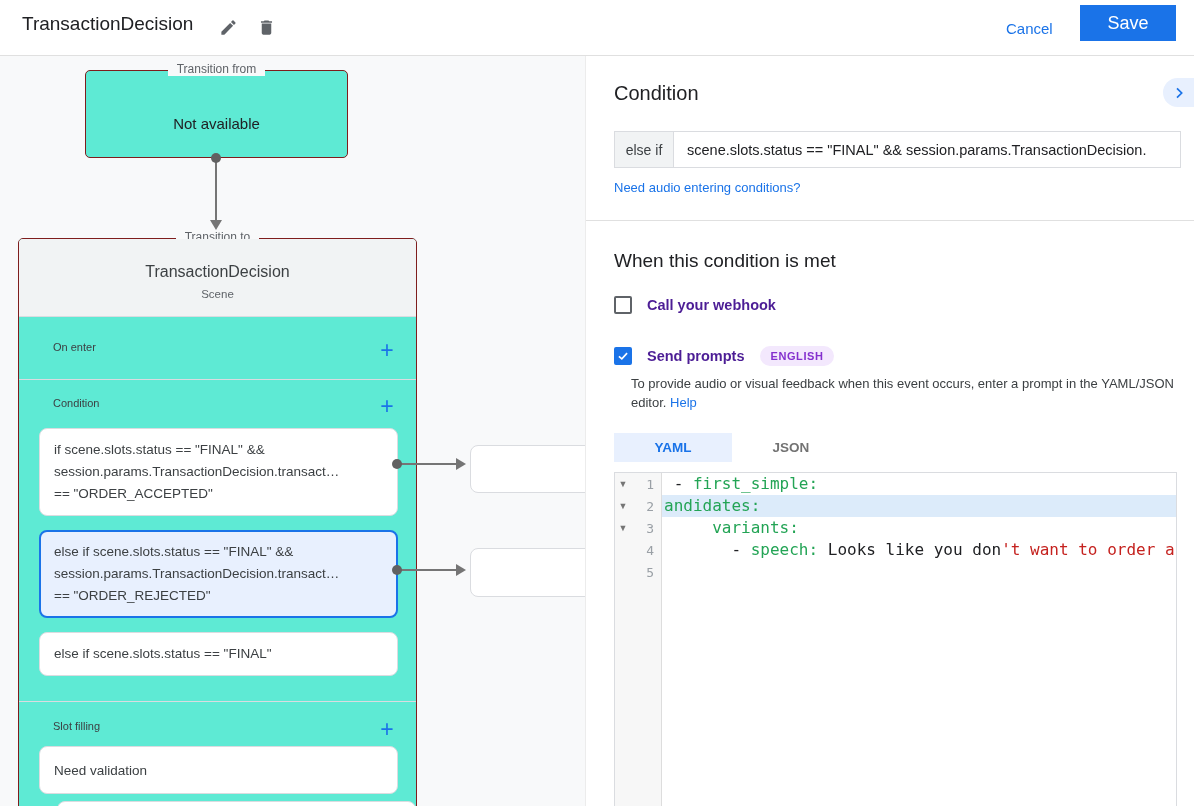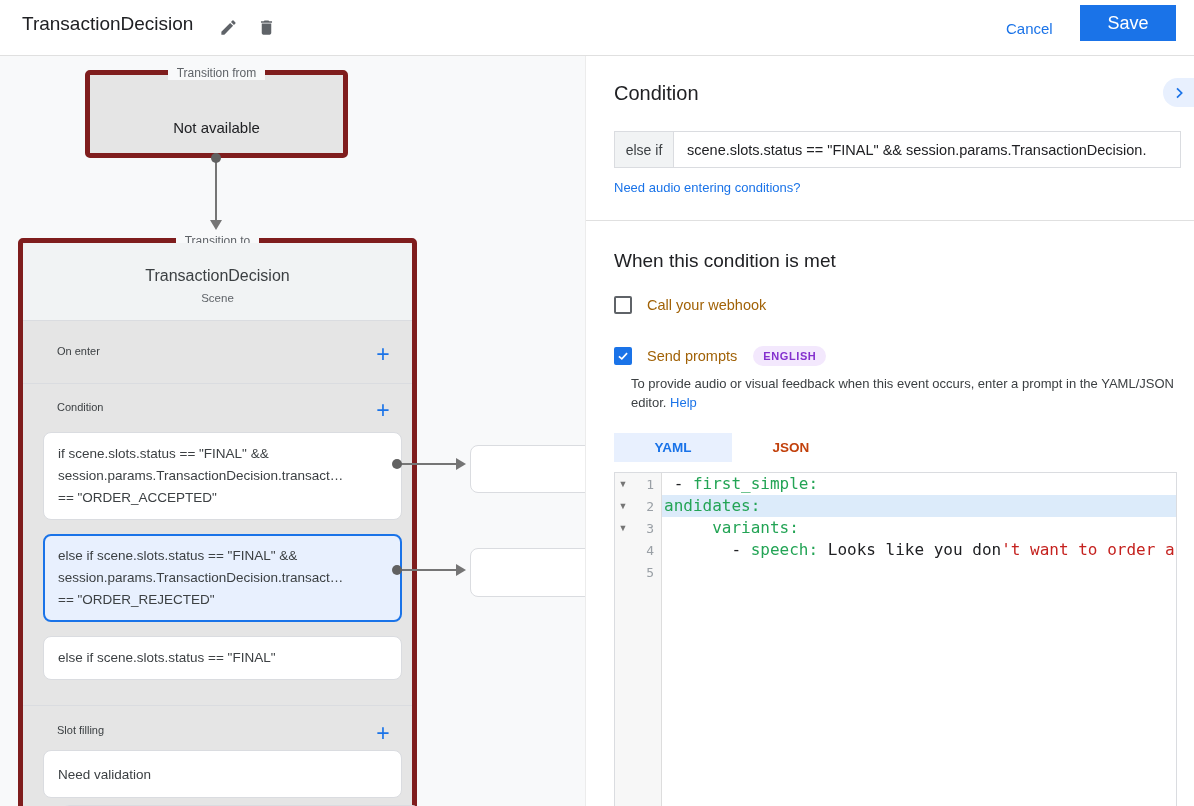--- a/index.html
+++ b/index.html
@@ -19,21 +19,21 @@
   .edit-btn{ left:214px; } .delete-btn{ left:252px; }
   .cancel-btn{ position:absolute; left:992px; top:9px; height:38px; padding:0 14px; background:transparent;
     border:none; color:var(--accent); font-size:15px; font-weight:500; cursor:pointer;
     font-family:Liberation Sans, sans-serif; }
   .save-btn{ position:absolute; left:1080px; top:5px; width:96px; height:36px; background:var(--accent);
     border:none; border-radius:0; color:#fff; font-size:18px; font-weight:500; cursor:pointer;
     font-family:"Liberation Sans",sans-serif; }
 
   
   .canvas{ position:absolute; left:0; top:56px; width:585px; height:750px; background:#f8f9fa; overflow:hidden; }
-  .fieldset{ position:absolute; border:5px solid #7f1d1d; border-radius:5px; background:#e5e5e5; }
+  .fieldset{ position:absolute; border:1px solid #7f1d1d; border-radius:5px; background:#5eead4; }
   .legend{ position:absolute; top:-9px; left:0; right:0; text-align:center; font-size:12px; color:#5f6368; }
   .legend span{ background:#f8f9fa; padding:0 9px; }
   .t-from{ left:85px; top:14px; width:263px; height:88px; }
   .t-from-content{ position:absolute; left:0; right:0; top:44px; text-align:center; font-size:15px; color:#202124; }
   .scene-box{ left:18px; top:182px; width:399px; height:640px; border-radius:5px; }
   .scene-header{ position:absolute; left:0; right:0; top:0; height:78px; background:#f1f3f4;
     border-bottom:1px solid #dadce0; border-radius:4px 4px 0 0; text-align:center; cursor:pointer; }
   .scene-name{ margin-top:24px; font-size:16px; color:#3c4043; }
   .scene-type{ margin-top:7px; font-size:11.5px; color:#5f6368; }
   .row-divider{ position:absolute; left:0; right:0; height:1px; background:#dadce0; }
@@ -79,28 +79,28 @@
     text-decoration:none; cursor:pointer; }
   .panel-divider{ position:absolute; left:0; right:0; top:164px; height:1px; background:#e0e0e0; }
   .when-title{ position:absolute; left:28px; top:194px; font-size:19px; color:#202124; font-weight:400; }
   .check-row{ position:absolute; left:28px; display:flex; align-items:center; }
   .row-webhook{ top:240px; } .row-prompts{ top:290px; }
   .checkbox{ width:18px; height:18px; border:2px solid #5f6368; border-radius:2px; background:#fff;
     cursor:pointer; display:flex; align-items:center; justify-content:center; }
   .checkbox.checked{ background:var(--accent); border-color:var(--accent); }
   .checkbox svg{ width:14px; height:14px; stroke:#fff; stroke-width:2.8; fill:none; display:none; }
   .checkbox.checked svg{ display:block; }
-  .check-label{ margin-left:15px; font-size:14.5px; font-weight:400; color:#a16207; cursor:default; }
+  .check-label{ margin-left:15px; font-size:14.5px; font-weight:700; color:#4c1d95; cursor:default; }
   .lang-badge{ margin-left:16px; background:var(--badgebg); color:var(--badgetext); font-size:11px;
     font-weight:700; letter-spacing:.6px; padding:4px 10px; border-radius:10px; }
   .prompt-desc{ position:absolute; left:45px; top:318px; width:580px; font-size:13px; line-height:19px; color:#3c4043; }
   .prompt-desc a{ color:var(--accent); text-decoration:none; cursor:pointer; }
   .tabs{ position:absolute; left:28px; top:377px; display:flex; }
   .tab{ width:118px; height:29px; border:none; background:transparent; font-size:13.5px; font-weight:700;
-    color:#c2410c; cursor:pointer; font-family:"Liberation Sans",sans-serif; }
+    color:#737373; cursor:pointer; font-family:"Liberation Sans",sans-serif; }
   .tab.active{ background:var(--lightblue); color:var(--accent); }
 
   
   .editor{ position:absolute; left:28px; top:416px; width:563px; height:340px;
     border:1px solid #dadce0; display:flex; background:#fff; }
   .gutter{ width:47px; background:#f7f7f7; border-right:1px solid #ddd; }
   .g-row{ height:22px; display:flex; align-items:center; }
   .fold{ width:16px; text-align:center; font-size:9px; color:#757575; line-height:22px; cursor:pointer; }
   .lnum{ flex:1; text-align:right; padding-right:7px; font-family:"DejaVu Sans Mono",monospace;
     font-size:13px; color:#9aa0a6; }

